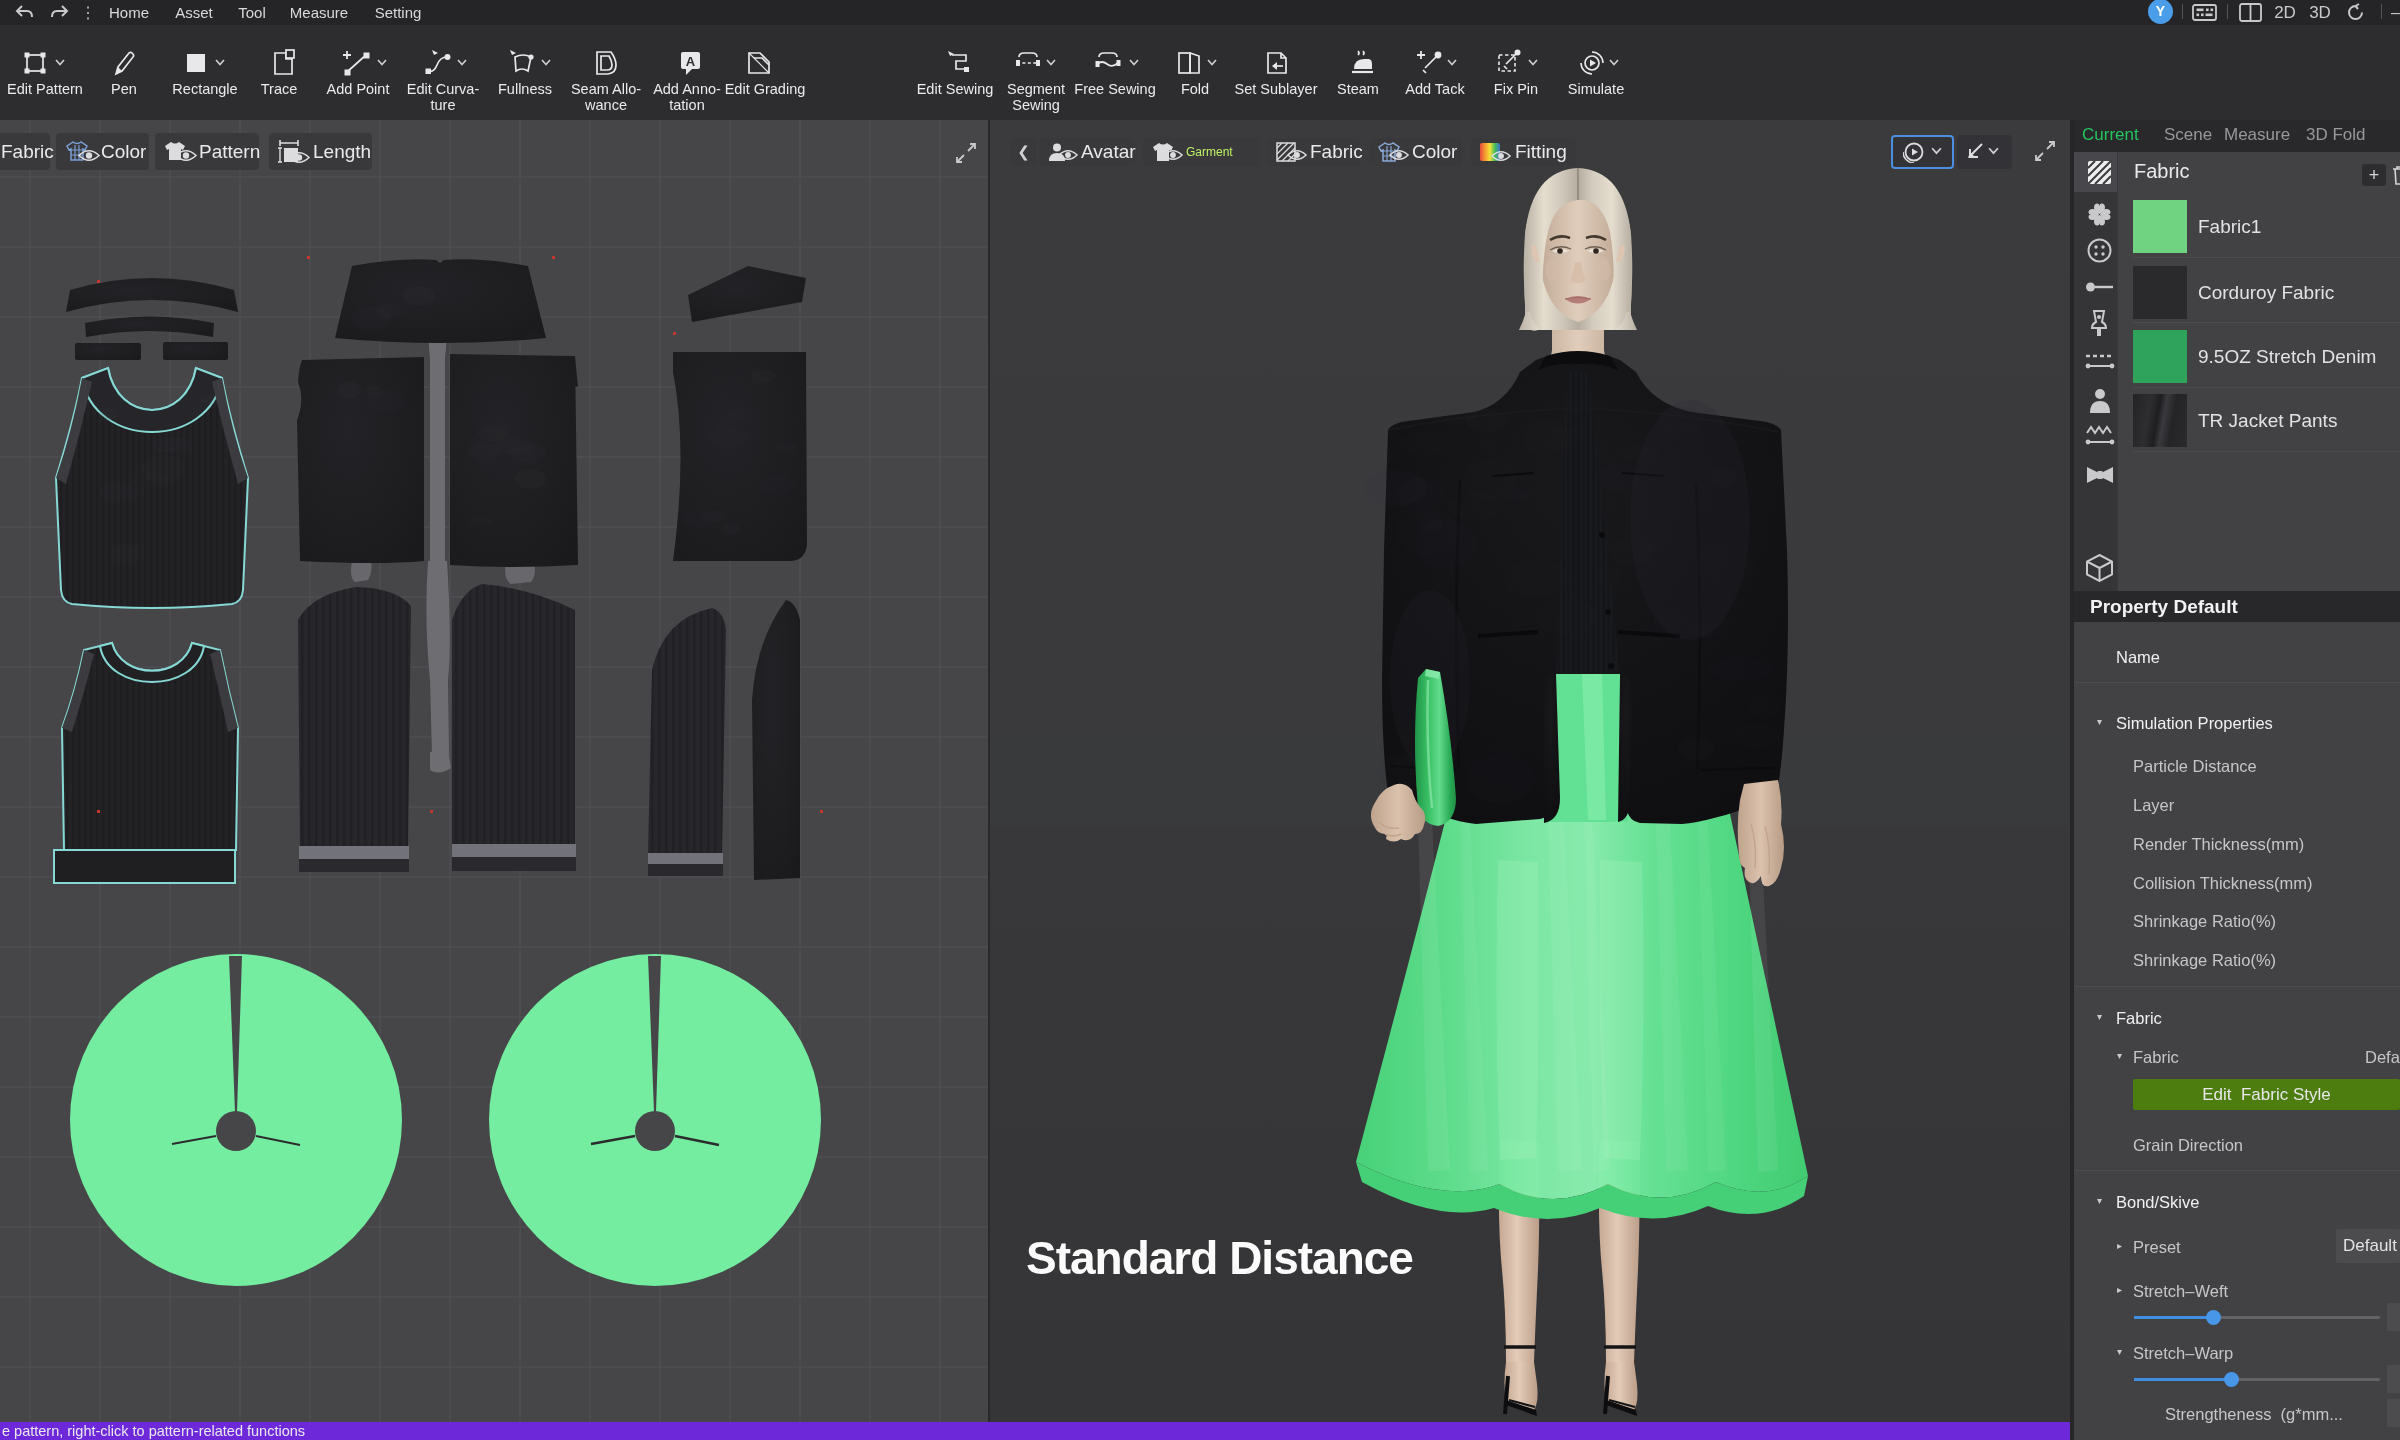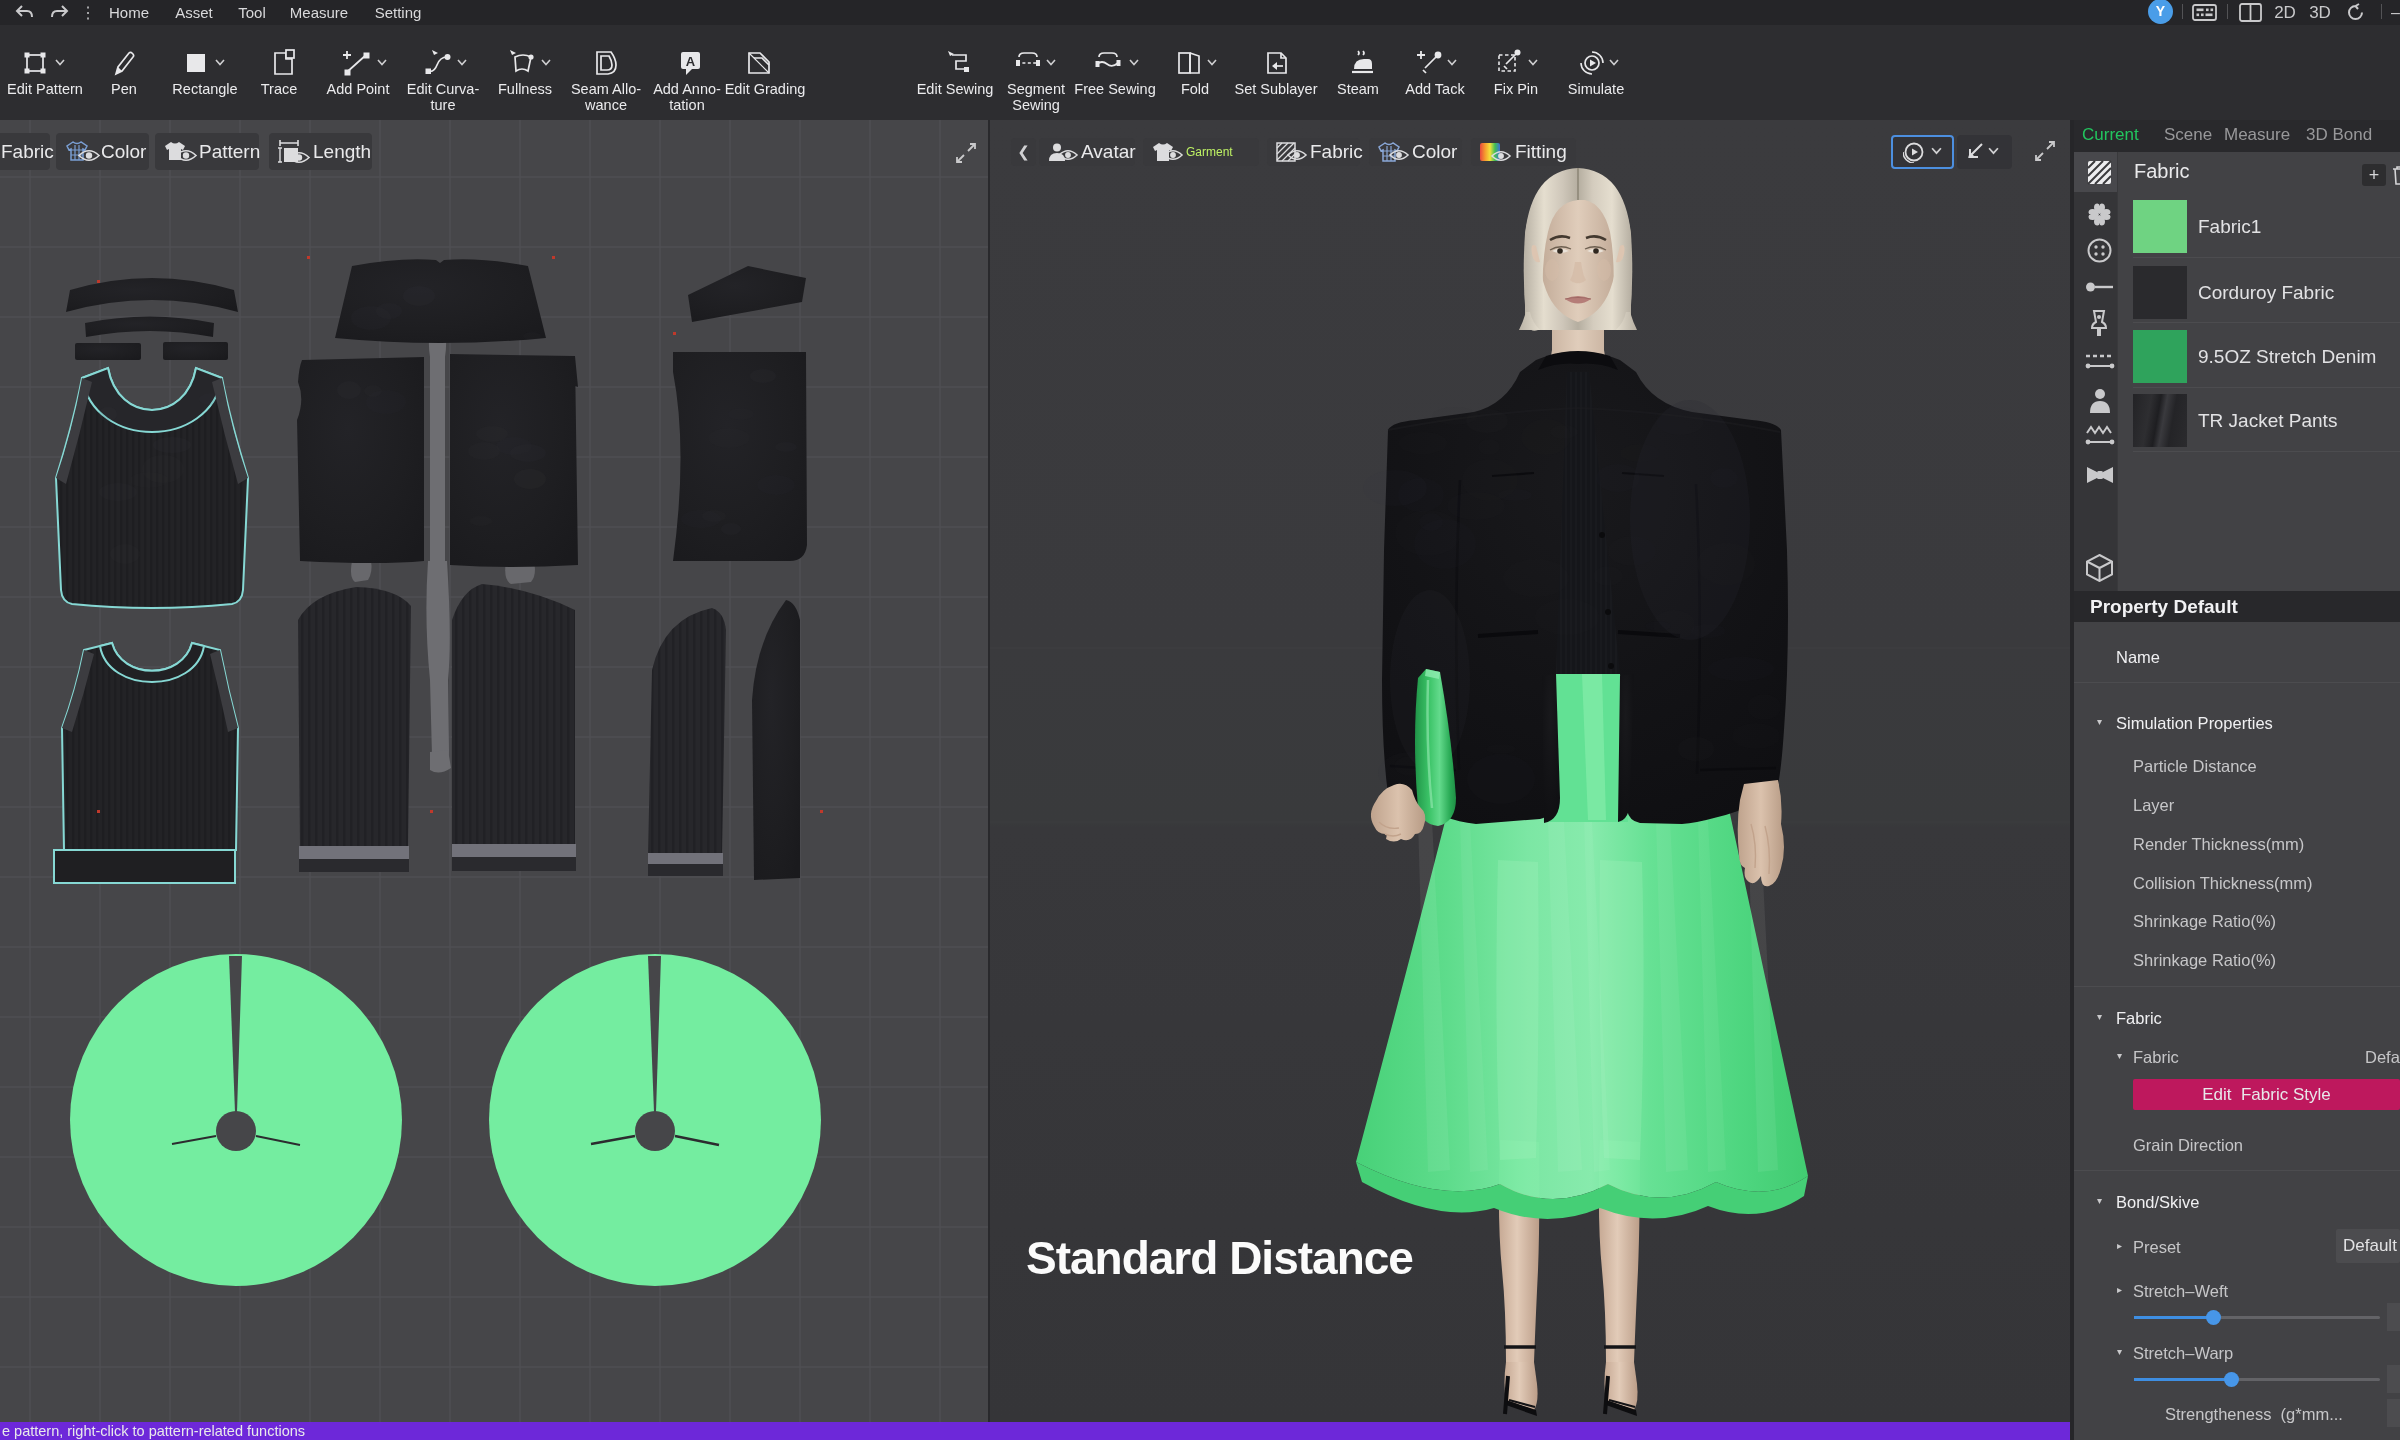--- a/index.html
+++ b/index.html
@@ -589,21 +589,21 @@
 <svg class="abs" style="left:1044px;top:20px" width="22" height="22" viewBox="0 0 22 22">
       <path d="M13 9 L20 2 M15 2 H20 V7 M9 13 L2 20 M2 15 V20 H7" fill="none" stroke="#c9c9cb" stroke-width="1.8"></path>
     </svg>
 <div class="abs" style="left:36px;top:1111px;color:#fbfbfb;font-size:46px;letter-spacing:-1px;font-weight:bold">Standard Distance</div>
 </div>
 <div id="rightpanel">
 <div class="abs" style="left:0;top:0;width:330px;height:32px;background:#29292c"></div>
 <div class="abs" style="left:12px;top:0;height:32px;line-height:30px;color:#22c55e;font-weight:normal;font-size:17px">Current</div>
 <div class="abs" style="left:94px;top:0;height:32px;line-height:30px;color:#98989a;font-size:17px">Scene</div>
 <div class="abs" style="left:154px;top:0;height:32px;line-height:30px;color:#98989a;font-size:17px">Measure</div>
-<div class="abs" style="left:236px;top:0;height:32px;line-height:30px;color:#98989a;font-size:17px">3D Bond</div>
+<div class="abs" style="left:236px;top:0;height:32px;line-height:30px;color:#98989a;font-size:17px">3D Fold</div>
 <div class="abs" style="left:0;top:32px;width:47px;height:440px;background:#353538"></div>
 <div class="abs" style="left:0;top:32px;width:47px;height:40px;background:#48484c"></div>
 <div class="abs" style="left:47px;top:32px;width:1px;height:440px;background:#39393c"></div>
 <svg class="abs" style="left:17px;top:40px" width="25" height="25" viewBox="0 0 25 25">
       <rect x="1" y="1" width="23" height="23" rx="2" fill="#ececee"></rect>
       <path d="M1 8 L8 1 M1 16 L16 1 M1 24 L24 1 M8 24 L24 8 M16 24 L24 16" stroke="#3a3a3d" stroke-width="2"></path>
     </svg>
 <svg class="abs" style="left:17px;top:82px" width="25" height="25" viewBox="0 0 25 25">
       <path d="M12.5 12 Q7 10 7 5.5 Q7 1.5 10.5 1.5 Q12.5 1.5 12.5 4 Q12.5 1.5 14.5 1.5 Q18 1.5 18 5.5 Q18 10 12.5 12 Z" fill="#c9c9cb"></path>
       <path d="M12.5 13 Q7 15 7 19.5 Q7 23.5 10.5 23.5 Q12.5 23.5 12.5 21 Q12.5 23.5 14.5 23.5 Q18 23.5 18 19.5 Q18 15 12.5 13 Z" fill="#c9c9cb"></path>
@@ -678,21 +678,21 @@
 <div class="prow" style="left:63px;top:715px">Render Thickness(mm)</div>
 <div class="prow" style="left:63px;top:754px">Collision Thickness(mm)</div>
 <div class="prow" style="left:63px;top:792px">Shrinkage Ratio(%)</div>
 <div class="prow" style="left:63px;top:831px">Shrinkage Ratio(%)</div>
 <div class="sep" style="left:0;top:866px;width:330px"></div>
 <div class="arr" style="left:27px;top:891px">▾</div>
 <div class="phead" style="left:46px;top:889px">Fabric</div>
 <div class="arr" style="left:47px;top:930px">▾</div>
 <div class="prow" style="left:63px;top:928px">Fabric</div>
 <div class="prow" style="left:295px;top:928px">Default</div>
-<div class="abs" style="left:63px;top:959px;width:267px;height:31px;background:#be185d;border-radius:2px;color:#e8e8ea;font-size:17px;text-align:center;line-height:31px">Edit&nbsp; Fabric Style</div>
+<div class="abs" style="left:63px;top:959px;width:267px;height:31px;background:#4d7c0f;border-radius:2px;color:#e8e8ea;font-size:17px;text-align:center;line-height:31px">Edit&nbsp; Fabric Style</div>
 <div class="prow" style="left:63px;top:1016px">Grain Direction</div>
 <div class="sep" style="left:0;top:1050px;width:330px"></div>
 <div class="arr" style="left:27px;top:1075px">▾</div>
 <div class="phead" style="left:46px;top:1073px">Bond/Skive</div>
 <div class="arr" style="left:47px;top:1120px">▸</div>
 <div class="prow" style="left:63px;top:1118px">Preset</div>
 <div class="abs" style="left:266px;top:1109px;width:64px;height:34px;background:#4c4c4f;border-radius:2px;color:#e2e2e4;font-size:17px;line-height:34px;padding-left:7px">Default</div>
 <div class="arr" style="left:47px;top:1164px">▸</div>
 <div class="prow" style="left:63px;top:1162px">Stretch–Weft</div>
 <div class="abs" style="left:64px;top:1196px;width:246px;height:3px;background:#636367;border-radius:2px"></div>

